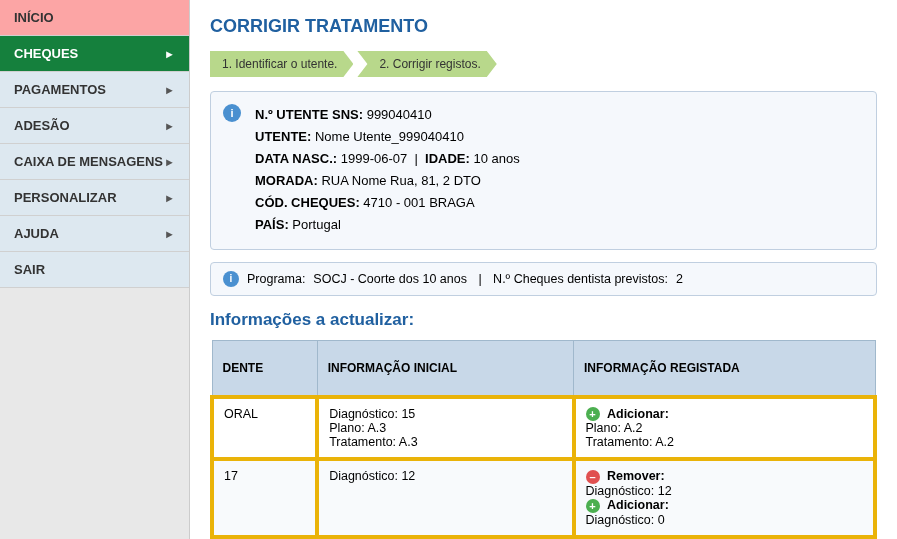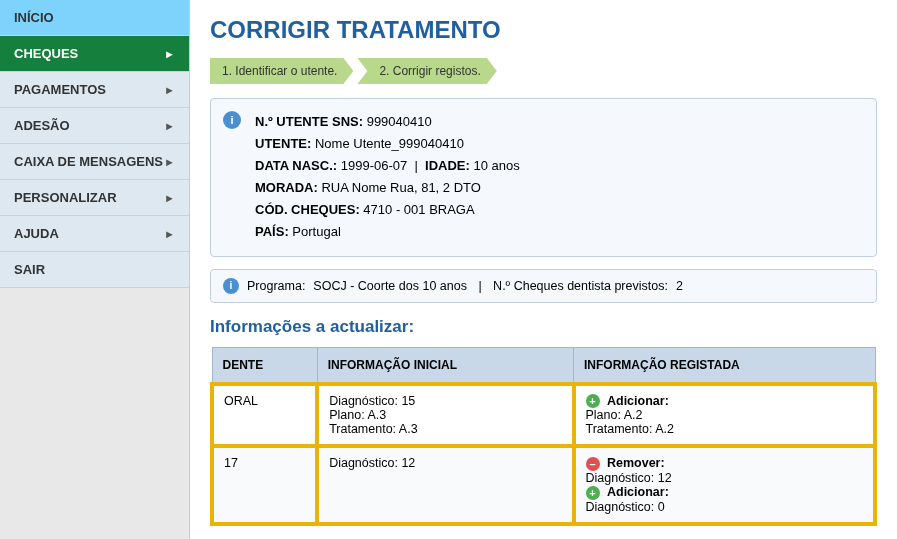--- a/index.html
+++ b/index.html
@@ -22,33 +22,33 @@
       border-bottom: 1px solid #d0d0d0;
       cursor: pointer;
       font-size: 13px;
       font-weight: bold;
       color: #333;
       background: #dde8f0;
     }
     .sidebar-item.active { background: #15803d; color: #fff; }
     .sidebar-item .arrow { font-size: 11px; color: #555; }
     .sidebar-item.active .arrow { color: #fff; }
-    .sidebar-item.inicio { background: #7dd3fc; }
+    .sidebar-item.inicio { background: #fca5a5; }
 
     
     #main {
       flex: 1;
       background: #fff;
       padding: 16px 20px;
       overflow-y: auto;
     }
 
     
     .page-title {
-      font-size: 24px;
+      font-size: 18px;
       font-weight: bold;
       color: #2060a0;
       margin-bottom: 14px;
       text-transform: uppercase;
     }
 
     
     .wizard-steps {
       display: flex;
       align-items: center;
@@ -144,21 +144,21 @@
     
     .data-table {
       width: 100%;
       border-collapse: collapse;
       margin-bottom: 20px;
       font-size: 12.5px;
     }
     .data-table th {
       background: #c8d8e8;
       border: 1px solid #a0b8cc;
-      padding: 10px 10px;
+      padding: 20px 10px;
       text-align: left;
       font-weight: bold;
       font-size: 12px;
     }
     .data-table td {
       border: 4px solid #eab308;
       padding: 8px 10px;
       vertical-align: top;
       background: #fff;
     }

